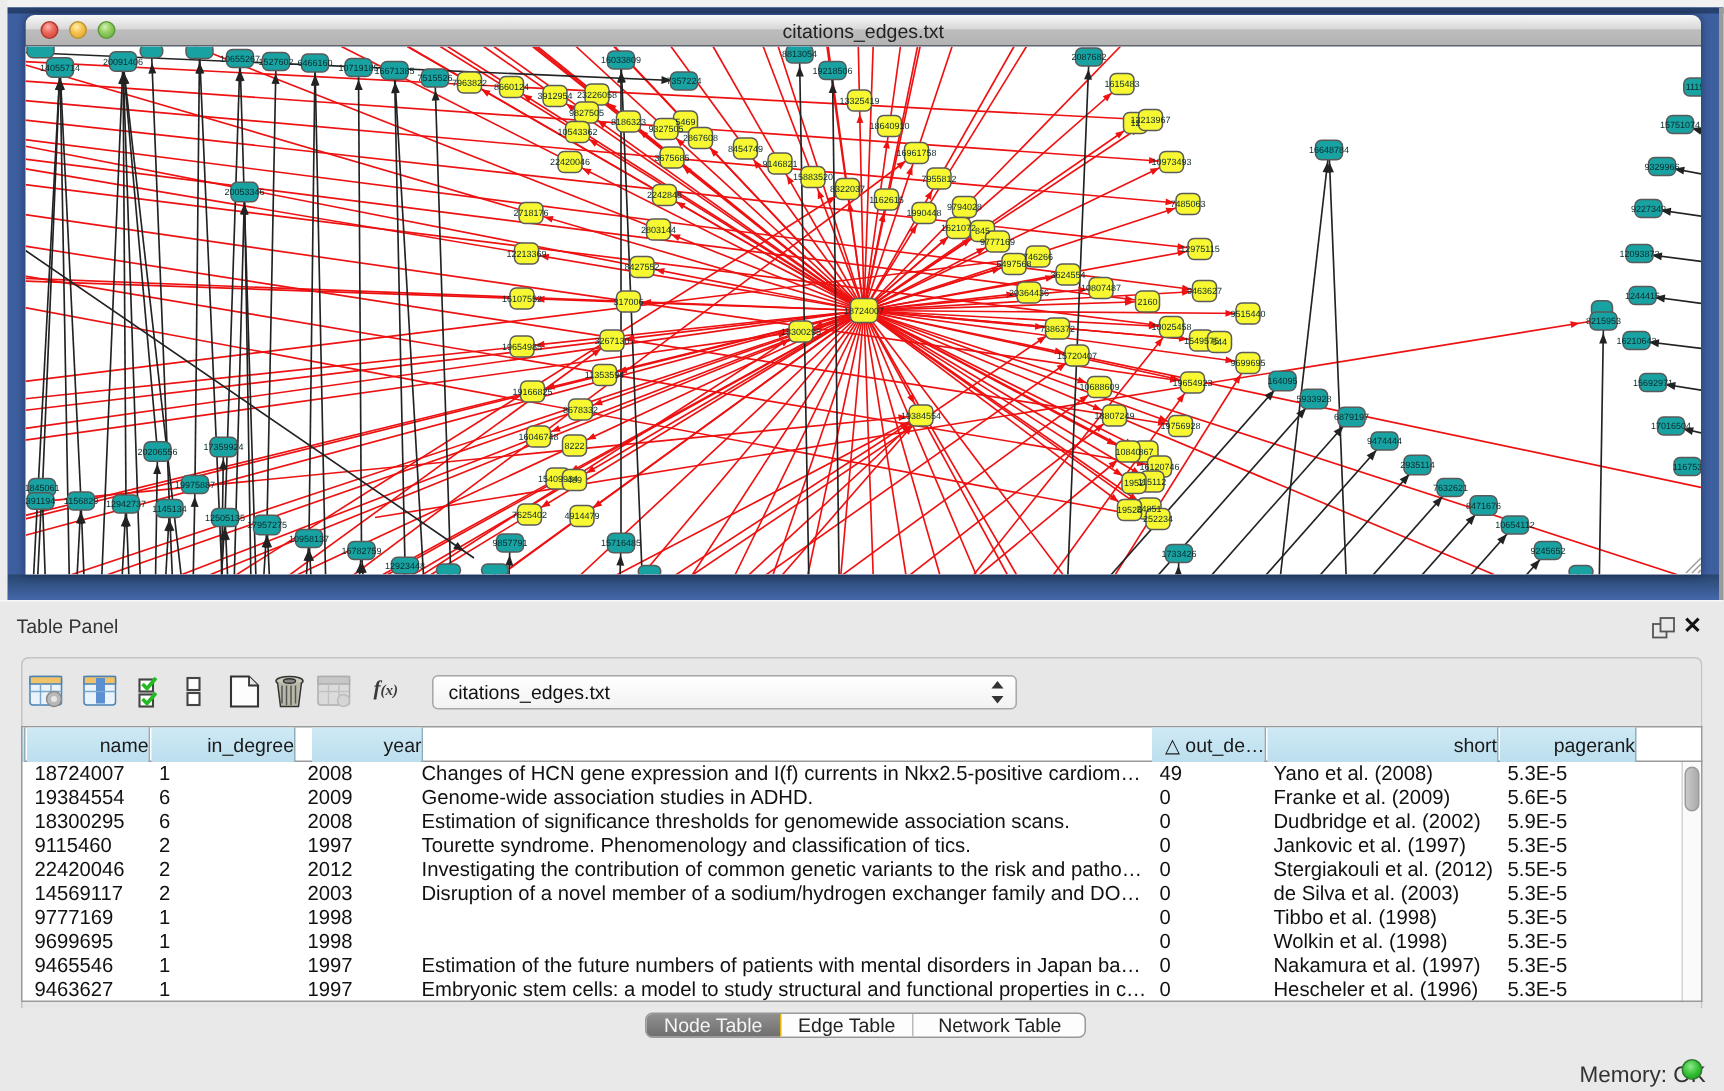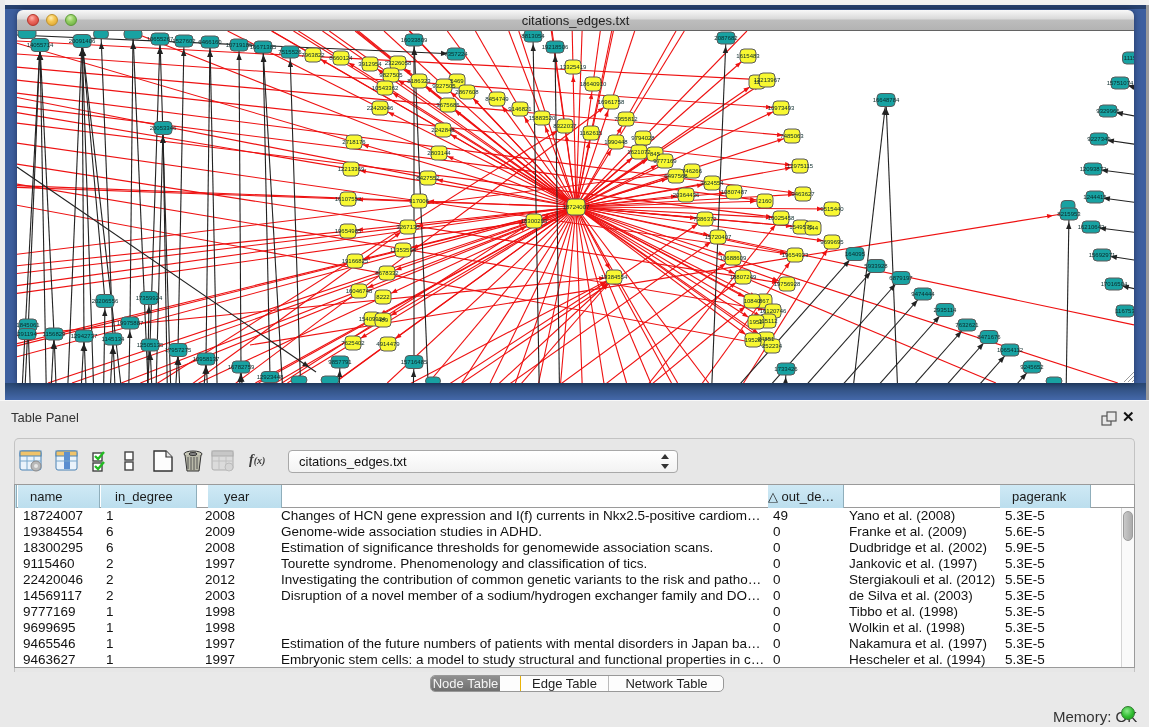--- a/index.html
+++ b/index.html
@@ -25,32 +25,32 @@
 #panel{left:0;top:400px;width:1149px;height:327px;background:#e9e9e9;border-top:1px solid #f8f8f8}
 #ptitle{left:11px;top:410px;font-size:13px;color:#333}
 #floatico{left:1101px;top:411px;width:16px;height:16px}
 #closeico{left:1122px;top:408px;font-size:15px;font-weight:bold;color:#111}
 #subpanel{left:14px;top:438px;width:1121px;height:234px;background:#e7e7e7;border:1px solid #c3c3c3;border-radius:5px 5px 0 0;border-bottom:none}
 #fx{left:249px;top:452px;font-size:14px;font-style:italic;color:#3a3a3a;font-family:"Liberation Serif",serif;font-weight:bold}
 #combo{left:288px;top:450px;width:390px;height:23px;background:linear-gradient(#ffffff,#f2f2f2);border:1px solid #a8a8a8;border-radius:4px;font-size:13px;color:#111;line-height:21px;padding-left:10px}
 #combo .arr{position:absolute;right:7px;top:0;width:10px;height:21px}
 
 #thead{left:14px;top:484px;width:1121px;height:24px;background:#fff;border-top:1px solid #9a9a9a;border-bottom:1px solid #9a9a9a}
-.hcell{position:absolute;top:0;height:34px;background:linear-gradient(#cfe9f5,#b2d9ea);border-right:1px solid #8faebb;font-size:13px;color:#1a1a1a;text-align:left;line-height:23px}
+.hcell{position:absolute;top:0;height:34px;background:linear-gradient(#cfe9f5,#b2d9ea);border-right:1px solid #8faebb;font-size:13px;color:#1a1a1a;text-align:right;line-height:23px}
 #tbody{left:14px;top:508px;width:1107px;height:160px;background:#fff;overflow:hidden}
 .trow{position:absolute;left:0;width:1107px;height:16px;font-size:13.5px;color:#111;white-space:nowrap}
 .trow span{position:absolute;top:0;line-height:16px}
 .c1{left:9px}.c2{left:92px}.c3{left:191px}.c4{left:267px;width:484px;overflow:hidden;text-overflow:ellipsis}.c5{left:759px}.c6{left:835px}.c7{left:991px}
 #tframe{left:14px;top:484px;width:1121px;height:184px;border:1px solid #9a9a9a;border-top:none}
 #sbar{left:1121px;top:508px;width:14px;height:160px;background:#fafafa;border-left:1px solid #d5d5d5}
 #sthumb{left:1123px;top:511px;width:10px;height:30px;background:linear-gradient(90deg,#c9c9c9,#ababab);border:1px solid #9b9b9b;border-radius:5px}
 
 #tabs{left:430px;top:675px;width:294px;height:17px;border:1px solid #989898;border-radius:5px;background:#fdfdfd;font-size:13px;color:#222}
 .tab{position:absolute;top:0;height:15px;line-height:15px;text-align:center}
-#tab1{left:0;width:69px;background:linear-gradient(#909090,#6f6f6f);color:#f5f5f5;border-radius:4px 0 0 4px}
+#tab1{left:0;width:89px;background:linear-gradient(#909090,#6f6f6f);color:#f5f5f5;border-radius:4px 0 0 4px}
 #tab2{left:89px;width:88px;border-left:1px solid #eab308}
 #tab3{left:177px;width:116px;border-left:1px solid #bbb}
 
 #mem{left:1053px;top:708px;font-size:15px;color:#333}
 #memdot{left:1121px;top:706px;width:14px;height:14px;border-radius:7px;background:radial-gradient(circle at 5px 4px,#8ae98a,#2fbb2f 55%,#1d9a1d);border:1px solid #2c7a2c}
 </style></head>
 <body>
 <div class="abs" id="topstrip"></div>
 <div class="abs" id="desk"></div>
 <div class="abs" id="deskline"></div>
@@ -805,20 +805,21 @@
 <polygon points="5,3 9,8 1,8" fill="#333"></polygon>
         <polygon points="5,18 9,13 1,13" fill="#333"></polygon>
       </svg></span></div>
 
 <div class="abs" id="thead">
 <span class="hcell" style="left:0;width:3px"></span>
 <span class="hcell" style="left:4px;width:82px;text-indent:12px">name</span>
 <span class="hcell" style="left:87px;width:96px;text-indent:14px">in_degree</span>
 <span class="hcell" style="left:194px;width:74px;text-indent:16px">year</span>
 <span class="hcell" style="left:754px;width:76px">△ out_de…</span>
+<span class="hcell" style="left:831px;width:154px;text-indent:14px">short</span>
 <span class="hcell" style="left:986px;width:91px;text-indent:12px">pagerank</span>
 </div>
 <div class="abs" id="tbody">
 <div class="trow" style="top:0px">
 <span class="c1">18724007</span>
       <span class="c2">1</span>
       <span class="c3">2008</span>
 <span class="c4">Changes of HCN gene expression and I(f) currents in Nkx2.5-positive cardiomyoc…</span>
       <span class="c5">49</span>
       <span class="c6">Yano et al. (2008)</span>
@@ -893,21 +894,21 @@
       <span class="c5">0</span>
       <span class="c6">Nakamura et al. (1997)</span>
       <span class="c7">5.3E-5</span>
     </div>
 <div class="trow" style="top:144px">
 <span class="c1">9463627</span>
       <span class="c2">1</span>
       <span class="c3">1997</span>
 <span class="c4">Embryonic stem cells: a model to study structural and functional properties in car…</span>
       <span class="c5">0</span>
-      <span class="c6">Hescheler et al. (1994)</span>
+      <span class="c6">Hescheler et al. (1996)</span>
       <span class="c7">5.3E-5</span>
     </div>
 </div>
 <div class="abs" id="sbar"></div>
 <div class="abs" id="sthumb"></div>
 <div class="abs" id="tframe"></div>
 <div class="abs" id="tabs">
     <span class="tab" id="tab1">Node Table</span>
     <span class="tab" id="tab2">Edge Table</span>
     <span class="tab" id="tab3">Network Table</span>

